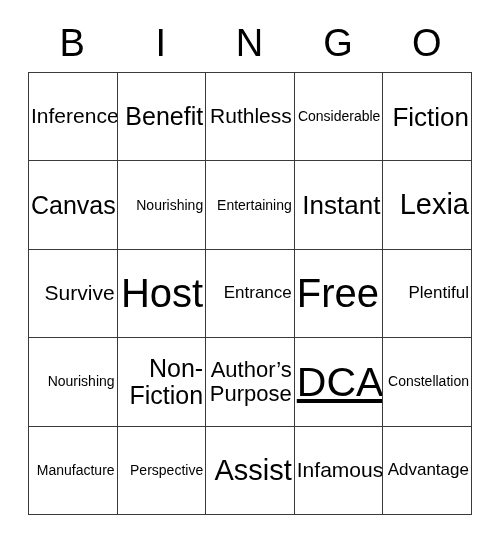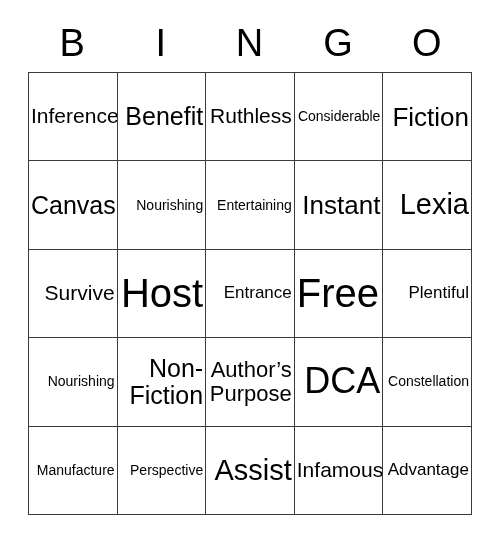--- a/index.html
+++ b/index.html
@@ -72,21 +72,21 @@
   
   .fs-xs   { font-size: 14px; }
   .fs-sm   { font-size: 14px; }
   .fs-md   { font-size: 17px; }
   .fs-lg   { font-size: 21px; }
   .fs-xl   { font-size: 22px; }
   .fs-2xl  { font-size: 25px; }
   .fs-3xl  { font-size: 26px; }
   .fs-4xl  { font-size: 29px; }
   .fs-5xl  { font-size: 40px; }
-  .fs-6xl  { font-size: 36px; }
+  .fs-6xl  { font-size: 41px; text-decoration: underline; }
 </style>
 </head>
 <body>
 
 <div class="card">
 
   <div class="header-row">
     <div class="header-cell">B</div>
     <div class="header-cell">I</div>
     <div class="header-cell">N</div>

